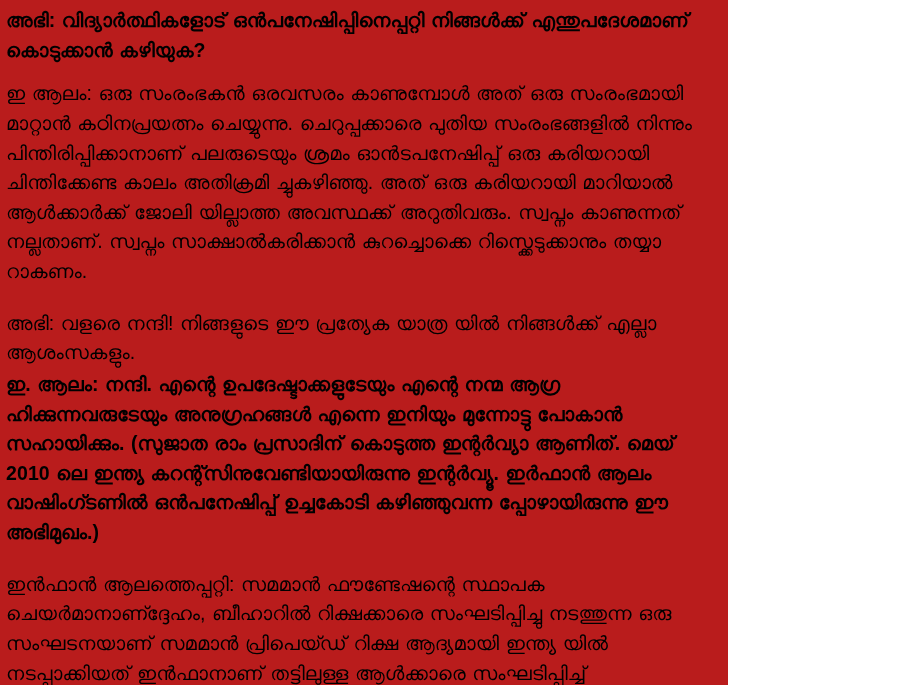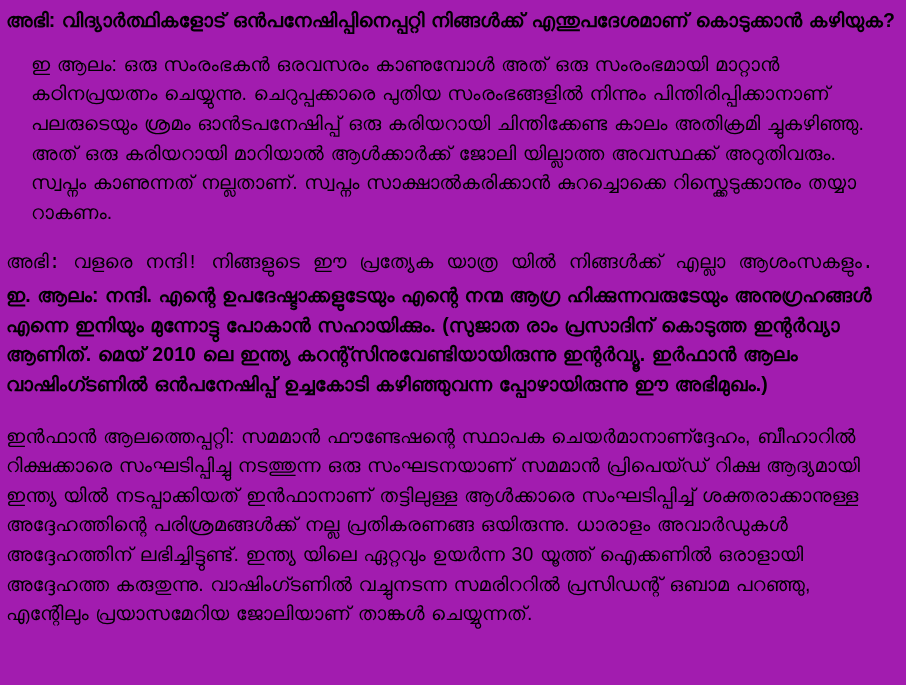--- a/index.html
+++ b/index.html
@@ -9,51 +9,49 @@
   }
   body {
     width: 906px;
     height: 685px;
     overflow: hidden;
     font-family: "Liberation Sans", sans-serif;
     color: #000000;
   }
   .page {
     box-sizing: border-box;
-    width: 906px;
+    width: 728px;
     height: 685px;
     padding: 6px 10px 0 6px;
-    background: #a21caf;
+    background: #b91c1c;
   }
   .para {
     font-size: 19.5px;
     line-height: 1.52;
     letter-spacing: 0.1px;
     text-align: left;
     margin: 0;
     word-spacing: 1px;
   }
   .q-para {
     font-weight: bold;
     margin-bottom: 14px;
   }
   .a-para {
     margin-bottom: 22px;
-    margin-left: 25px;
   }
   .block-gap {
     margin-bottom: 22px;
     font-weight: bold;
   }
   .lead-bold {
     font-weight: normal;
   }
   .tight {
     margin-bottom: 2px;
-    font-family: Liberation Mono, monospace;
   }
 </style>
 </head>
 <body>
 
 <div class="page">
 
   <p class="para q-para">അഭി: വിദ്യാർത്ഥികളോട് ഒൻപനേഷിപ്പിനെപ്പറ്റി നിങ്ങൾക്ക് എന്തുപദേശമാണ് കൊടുക്കാൻ കഴിയുക?</p>
 
   <p class="para a-para">ഇ ആലം: ഒരു സംരംഭകൻ ഒരവസരം കാണുമ്പോൾ അത് ഒരു സംരംഭമായി മാറ്റാൻ കഠിനപ്രയത്നം ചെയ്യുന്നു. ചെറുപ്പക്കാരെ പുതിയ സംരംഭങ്ങളിൽ നിന്നും പിന്തിരിപ്പിക്കാനാണ് പലരുടെയും ശ്രമം ഓൻടപനേഷിപ്പ് ഒരു കരിയറായി ചിന്തിക്കേണ്ട കാലം അതിക്രമി ച്ചുകഴിഞ്ഞു. അത് ഒരു കരിയറായി മാറിയാൽ ആൾക്കാർക്ക് ജോലി യില്ലാത്ത അവസ്ഥക്ക് അറുതിവരും. സ്വപ്നം കാണുന്നത് നല്ലതാണ്. സ്വപ്നം സാക്ഷാൽകരിക്കാൻ കുറച്ചൊക്കെ റിസ്ക്കെടുക്കാനും തയ്യാ റാകണം.</p>

